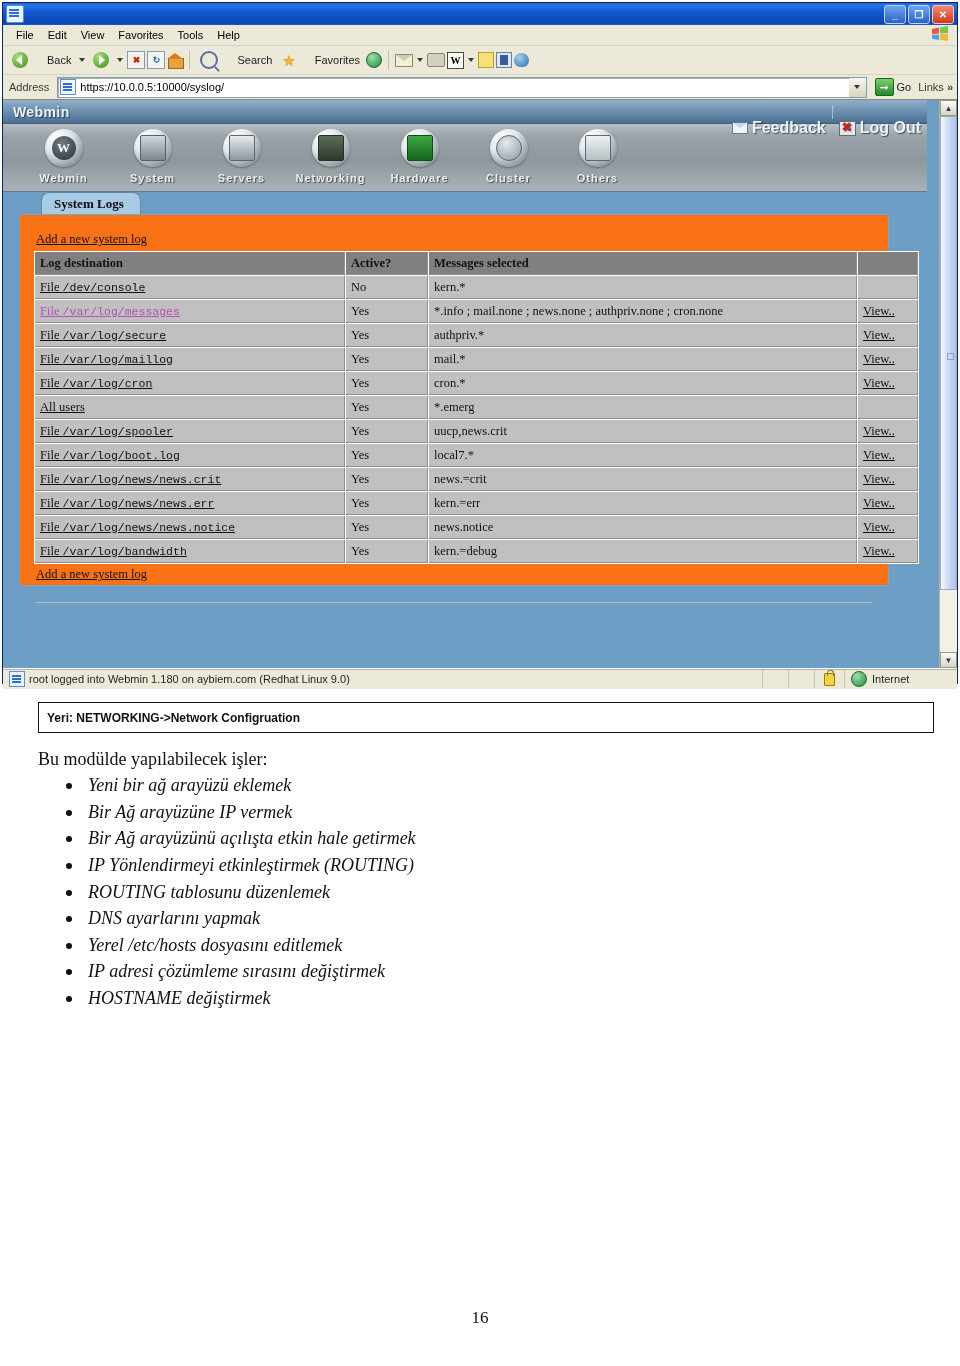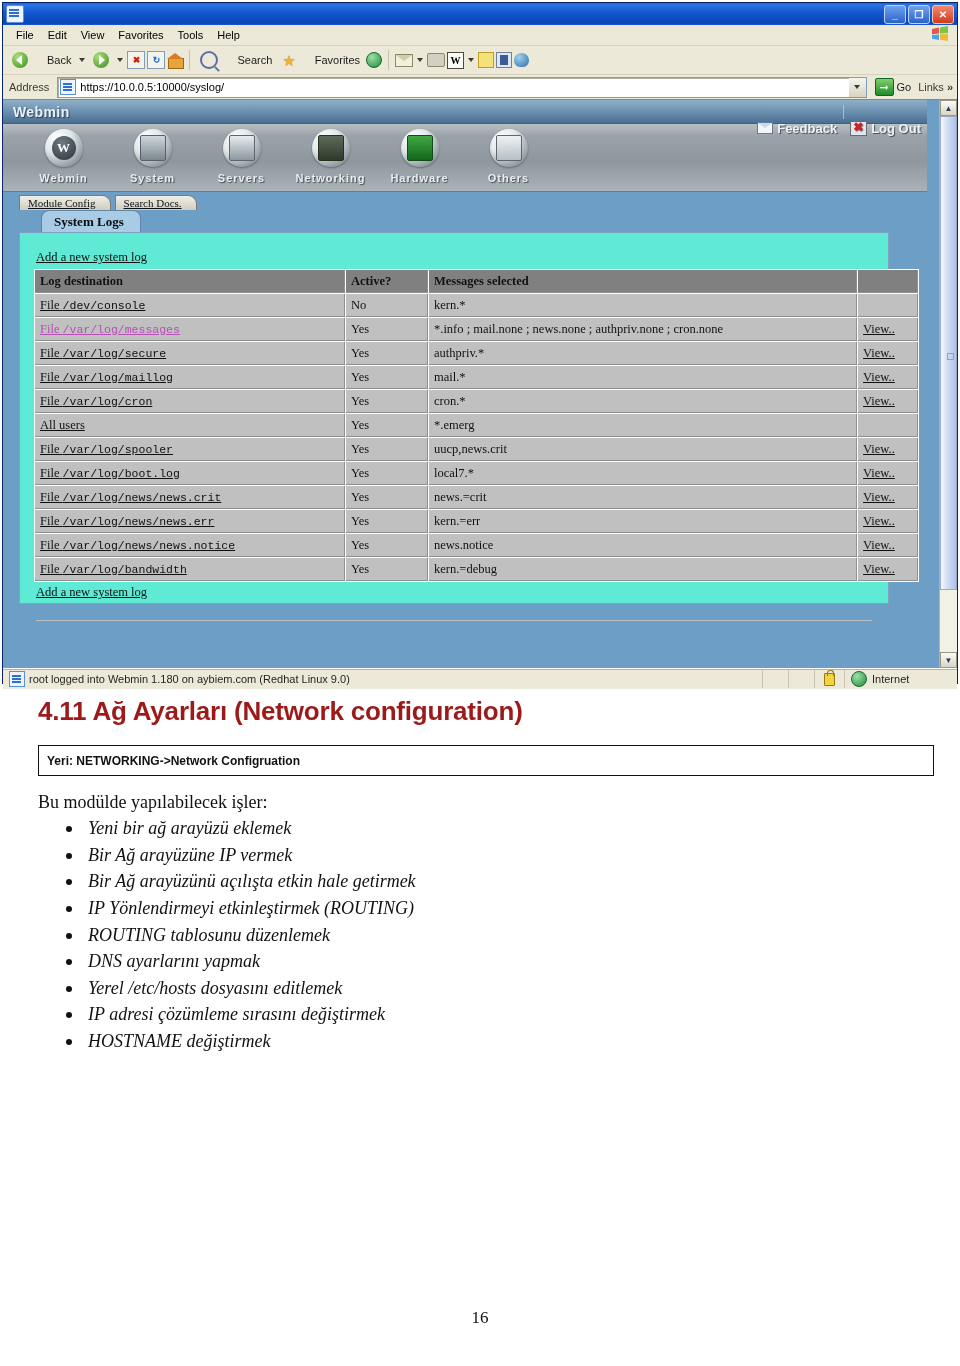--- a/index.html
+++ b/index.html
@@ -126,21 +126,21 @@
   
   .wm-titlerow{
     height:24px;width:924px;
     background:linear-gradient(180deg,#8fb0c9 0%,#6f93b2 45%,#4a6f92 100%);
     display:flex;align-items:center;justify-content:space-between;
     padding:0 6px 0 10px;box-sizing:border-box;
     border-bottom:1px solid #3f5f7d;
   }
   .wm-logo{color:#e9f2fa;font-size:14px;font-weight:bold;letter-spacing:.4px;text-shadow:1px 1px 1px rgba(0,0,0,.5);}
   .wm-actions{display:flex;align-items:center;gap:6px;}
-  .wm-act{display:flex;align-items:center;gap:4px;color:#eaf3fb;font-size:13px;font-weight:bold;text-shadow:1px 1px 1px rgba(0,0,0,.55);white-space:nowrap;margin-top:33px;}
+  .wm-act{display:flex;align-items:center;gap:4px;color:#eaf3fb;font-size:16px;font-weight:bold;text-shadow:1px 1px 1px rgba(0,0,0,.55);white-space:nowrap;margin-top:33px;}
   .wm-divider{width:1px;height:14px;background:#cfe0ee;opacity:.6;}
   .fb-env{width:14px;height:10px;background:#f2f6fa;border:1px solid #5d7d9c;position:relative;}
   .fb-env:after{content:"";position:absolute;left:0;top:0;width:0;height:0;border-left:7px solid transparent;border-right:7px solid transparent;border-top:5px solid #c9d8e6;}
   .lo-icon{width:15px;height:13px;background:#dfe8f0;border:1px solid #6a6a6a;position:relative;}
   .lo-icon:after{content:"\2716";position:absolute;left:2px;top:-2px;color:#cc2222;font-size:12px;font-weight:bold;}
 
   .wm-iconbar{
     height:68px;width:924px;
     background:linear-gradient(180deg,#b9c0c4 0%,#9aa3a9 18%,#8e979d 55%,#aab3b8 100%);
     display:flex;align-items:flex-start;padding-left:16px;box-sizing:border-box;
@@ -180,21 +180,21 @@
   .pagearea{position:relative;padding-left:16px;}
   .modtab{
     display:inline-block;
     background:#a8cbe6;border:1px solid #5f87a6;border-bottom:none;
     border-radius:8px 8px 0 0;
     padding:3px 16px 2px 12px;
     font-family:"Liberation Serif",serif;font-size:13px;font-weight:bold;color:#0c0c0c;
     margin-left:22px;
   }
   .card{
-    background:#5eead4;border:1px solid #7fa3c0;
+    background:#f97316;border:1px solid #7fa3c0;
     width:870px;height:372px;box-sizing:border-box;padding:14px 14px 0 14px;
     position:relative;
   }
   .addlink{
     font-family:"Liberation Serif",serif;font-size:12.5px;color:#111;
     text-decoration:underline;display:inline-block;margin:0 0 4px 2px;
   }
   table.logs{border-collapse:collapse;width:840px;table-layout:fixed;}
   table.logs td,table.logs th{
     font-family:"Liberation Serif",serif;font-size:12.5px;color:#111;
@@ -404,30 +404,32 @@
         <span class="cat-lbl">Networking</span>
       </div>
       <div class="cat">
         <span class="cat-ico">
             <span class="cat-inner ci-hw"></span>
           </span>
         <span class="cat-lbl">Hardware</span>
       </div>
       <div class="cat">
         <span class="cat-ico">
+            <span class="cat-inner ci-cl"></span>
+          </span>
+        <span class="cat-lbl">Cluster</span>
+      </div>
+      <div class="cat">
+        <span class="cat-ico">
             <span class="cat-inner ci-ot"></span>
           </span>
         <span class="cat-lbl">Others</span>
       </div>
     </div>
 
-    <div class="wm-tabs">
-      <span class="wm-tab">Module Config</span>
-      <span class="wm-tab">Search Docs.</span>
-    </div>
 
     <div class="pagearea">
       <div class="modtab">System Logs</div>
       <div class="card">
         <a class="addlink">Add a new system log</a>
 
         <table class="logs">
           <tbody>
               <tr>
             <th class="c-dest">Log destination</th>
@@ -536,21 +538,20 @@
       <span class="lockico"></span>
     </div>
     <div class="sb-cell sb-zone">
       <span class="globe"></span>
       <span>Internet</span>
     </div>
   </div>
 </div>
 
 <div class="doc">
-  <div class="doc-h1">4.11 Ağ Ayarları (Network configuration)</div>
 
   <div class="yeri-box">
     <span class="yeri-text">Yeri: NETWORKING-&gt;Network Configruation</span>
   </div>
 
   <div class="doc-intro">Bu modülde yapılabilecek işler:</div>
 
   <ul class="doc-list">
     <li>Yeni bir ağ arayüzü eklemek</li>
     <li>Bir Ağ arayüzüne IP vermek</li>

